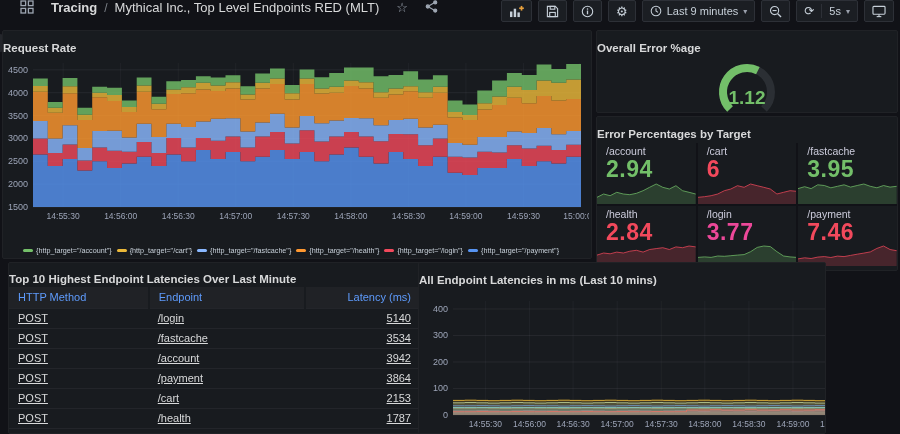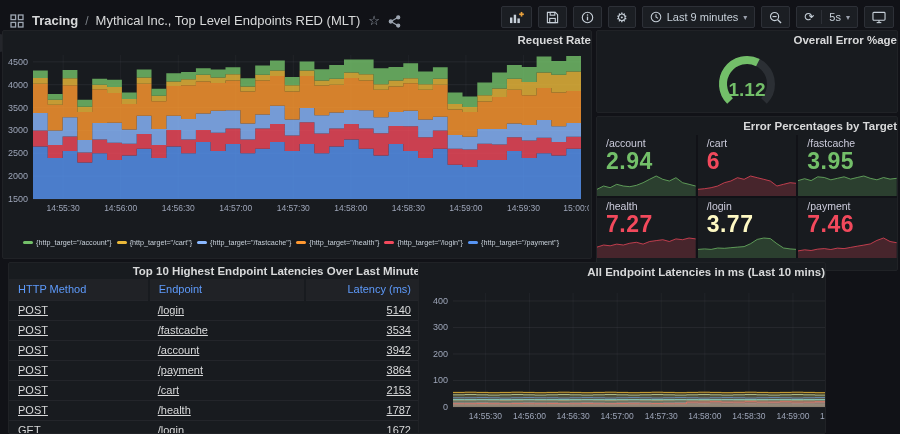--- a/index.html
+++ b/index.html
@@ -4,22 +4,22 @@
 <style>
   * { box-sizing: border-box; }
   html,body { margin:0; padding:0; }
   body {
     width:900px; height:434px; overflow:hidden; position:relative;
     background:#111217; color:#ccccdc;
     font-family:"Liberation Sans", sans-serif;
   }
   
   .topnav {
-    position:absolute; top:0; left:0; right:0; height:28px;
-    display:flex; align-items:flex-end; padding:0 6px 0 10px; gap:8px;
+    position:absolute; top:0; left:10px; right:0; height:28px;
+    display:flex; align-items:flex-start; padding:0 6px 0 10px; gap:17px;
     background:#111217;
   }
   .crumb { display:flex; align-items:center; gap:7px; white-space:nowrap; }
   .crumb .section { font-size:13px; font-weight:600; color:#d8d9da; }
   .crumb .sep { color:#7b8087; font-size:12px; }
   .crumb .dash { font-size:13px; color:#d8d9da; }
   .crumb-icon { color:#9fa7b3; display:flex; align-items:center; }
   .nav-right { margin-left:auto; display:flex; align-items:center; gap:6px; }
   .btn {
     height:22px; display:flex; align-items:center; gap:5px; padding:0 7px;
@@ -32,22 +32,22 @@
   .menu-handle {
     position:absolute; left:0; top:34px; width:7px; height:18px;
     background:#24262b; border-radius:0 9px 9px 0;
   }
   
   .panel {
     position:absolute; background:#181b1f; border:1px solid #202226;
     border-radius:2px; overflow:hidden;
   }
   .panel-title {
-    height:18px; line-height:18px; text-align:right;
-    font-size:11.5px; font-weight:600; color:#d8d9da; cursor:pointer;
+    height:18px; line-height:18px; text-align:left;
+    font-size:11.5px; font-weight:600; color:#d8d9da; cursor:pointer;margin-top:8px;
   }
   #p-request-rate { left:2px;  top:30px;  width:590px; height:229px; }
   #p-gauge        { left:596px; top:30px;  width:302px; height:83px; }
   #p-errors       { left:596px; top:116px; width:302px; height:155px; }
   #p-table        { left:8px;  top:262px; width:413px; height:172px; }
   #p-latency      { left:418px; top:262px; width:408px; height:172px; }
   
   .legend {
     display:flex; align-items:center; gap:5px; padding:1px 0 0 20px;
     font-size:7.2px; color:#c7d0d9; white-space:nowrap;
@@ -282,29 +282,29 @@
       <div class="tile">
         <div class="tile-label">/fastcache</div>
         <div class="tile-value" style="color: rgb(115, 191, 105);">3.95</div>
         <svg class="tile-spark" viewBox="0 0 100 24" preserveAspectRatio="none">
           <path d="M0.0,8.6L6.7,6.7L13.3,8.6L20.0,4.8L26.7,5.5L33.3,7.8L40.0,6.3L46.7,4.8L53.3,7.1L60.0,5.5L66.7,4.0L73.3,6.3L80.0,7.8L86.7,5.5L93.3,7.1L100.0,6.3L100,24L0,24Z" fill="rgba(115,191,105,0.22)"></path>
           <path d="M0.0,8.6L6.7,6.7L13.3,8.6L20.0,4.8L26.7,5.5L33.3,7.8L40.0,6.3L46.7,4.8L53.3,7.1L60.0,5.5L66.7,4.0L73.3,6.3L80.0,7.8L86.7,5.5L93.3,7.1L100.0,6.3" fill="none" stroke="#73BF69" stroke-opacity="0.75" stroke-width="1"></path>
         </svg>
       </div>
       <div class="tile">
         <div class="tile-label">/health</div>
-        <div class="tile-value" style="color: rgb(242, 73, 92);">7.27</div>
+        <div class="tile-value" style="color: rgb(242, 73, 92);">2.84</div>
         <svg class="tile-spark" viewBox="0 0 100 24" preserveAspectRatio="none">
           <path d="M0.0,13.1L6.7,11.0L13.3,11.8L20.0,10.1L26.7,11.0L33.3,9.2L40.0,8.3L46.7,10.1L53.3,7.5L60.0,6.6L66.7,5.7L73.3,7.5L80.0,4.9L86.7,5.7L93.3,4.0L100.0,4.9L100,24L0,24Z" fill="rgba(242,73,92,0.22)"></path>
           <path d="M0.0,13.1L6.7,11.0L13.3,11.8L20.0,10.1L26.7,11.0L33.3,9.2L40.0,8.3L46.7,10.1L53.3,7.5L60.0,6.6L66.7,5.7L73.3,7.5L80.0,4.9L86.7,5.7L93.3,4.0L100.0,4.9" fill="none" stroke="#F2495C" stroke-opacity="0.75" stroke-width="1"></path>
         </svg>
       </div>
       <div class="tile">
         <div class="tile-label">/login</div>
-        <div class="tile-value" style="color: #fef9c3;">3.77</div>
+        <div class="tile-value" style="color: #ec4899;">3.77</div>
         <svg class="tile-spark" viewBox="0 0 100 24" preserveAspectRatio="none">
           <path d="M0.0,15.4L6.7,14.9L13.3,15.4L20.0,14.0L26.7,14.3L33.3,13.7L40.0,13.1L46.7,12.6L53.3,9.7L60.0,5.4L66.7,4.0L73.3,4.6L80.0,9.7L86.7,14.0L93.3,14.9L100.0,15.4L100,24L0,24Z" fill="rgba(115,191,105,0.22)"></path>
           <path d="M0.0,15.4L6.7,14.9L13.3,15.4L20.0,14.0L26.7,14.3L33.3,13.7L40.0,13.1L46.7,12.6L53.3,9.7L60.0,5.4L66.7,4.0L73.3,4.6L80.0,9.7L86.7,14.0L93.3,14.9L100.0,15.4" fill="none" stroke="#73BF69" stroke-opacity="0.75" stroke-width="1"></path>
         </svg>
       </div>
       <div class="tile">
         <div class="tile-label">/payment</div>
         <div class="tile-value" style="color: rgb(242, 73, 92);">7.46</div>
         <svg class="tile-spark" viewBox="0 0 100 24" preserveAspectRatio="none">
           <path d="M0.0,16.9L6.7,15.8L13.3,16.5L20.0,15.1L26.7,14.6L33.3,15.5L40.0,14.1L46.7,14.6L53.3,13.4L60.0,12.2L66.7,11.1L73.3,9.9L80.0,6.4L86.7,4.0L93.3,7.5L100.0,8.7L100,24L0,24Z" fill="rgba(242,73,92,0.22)"></path>

